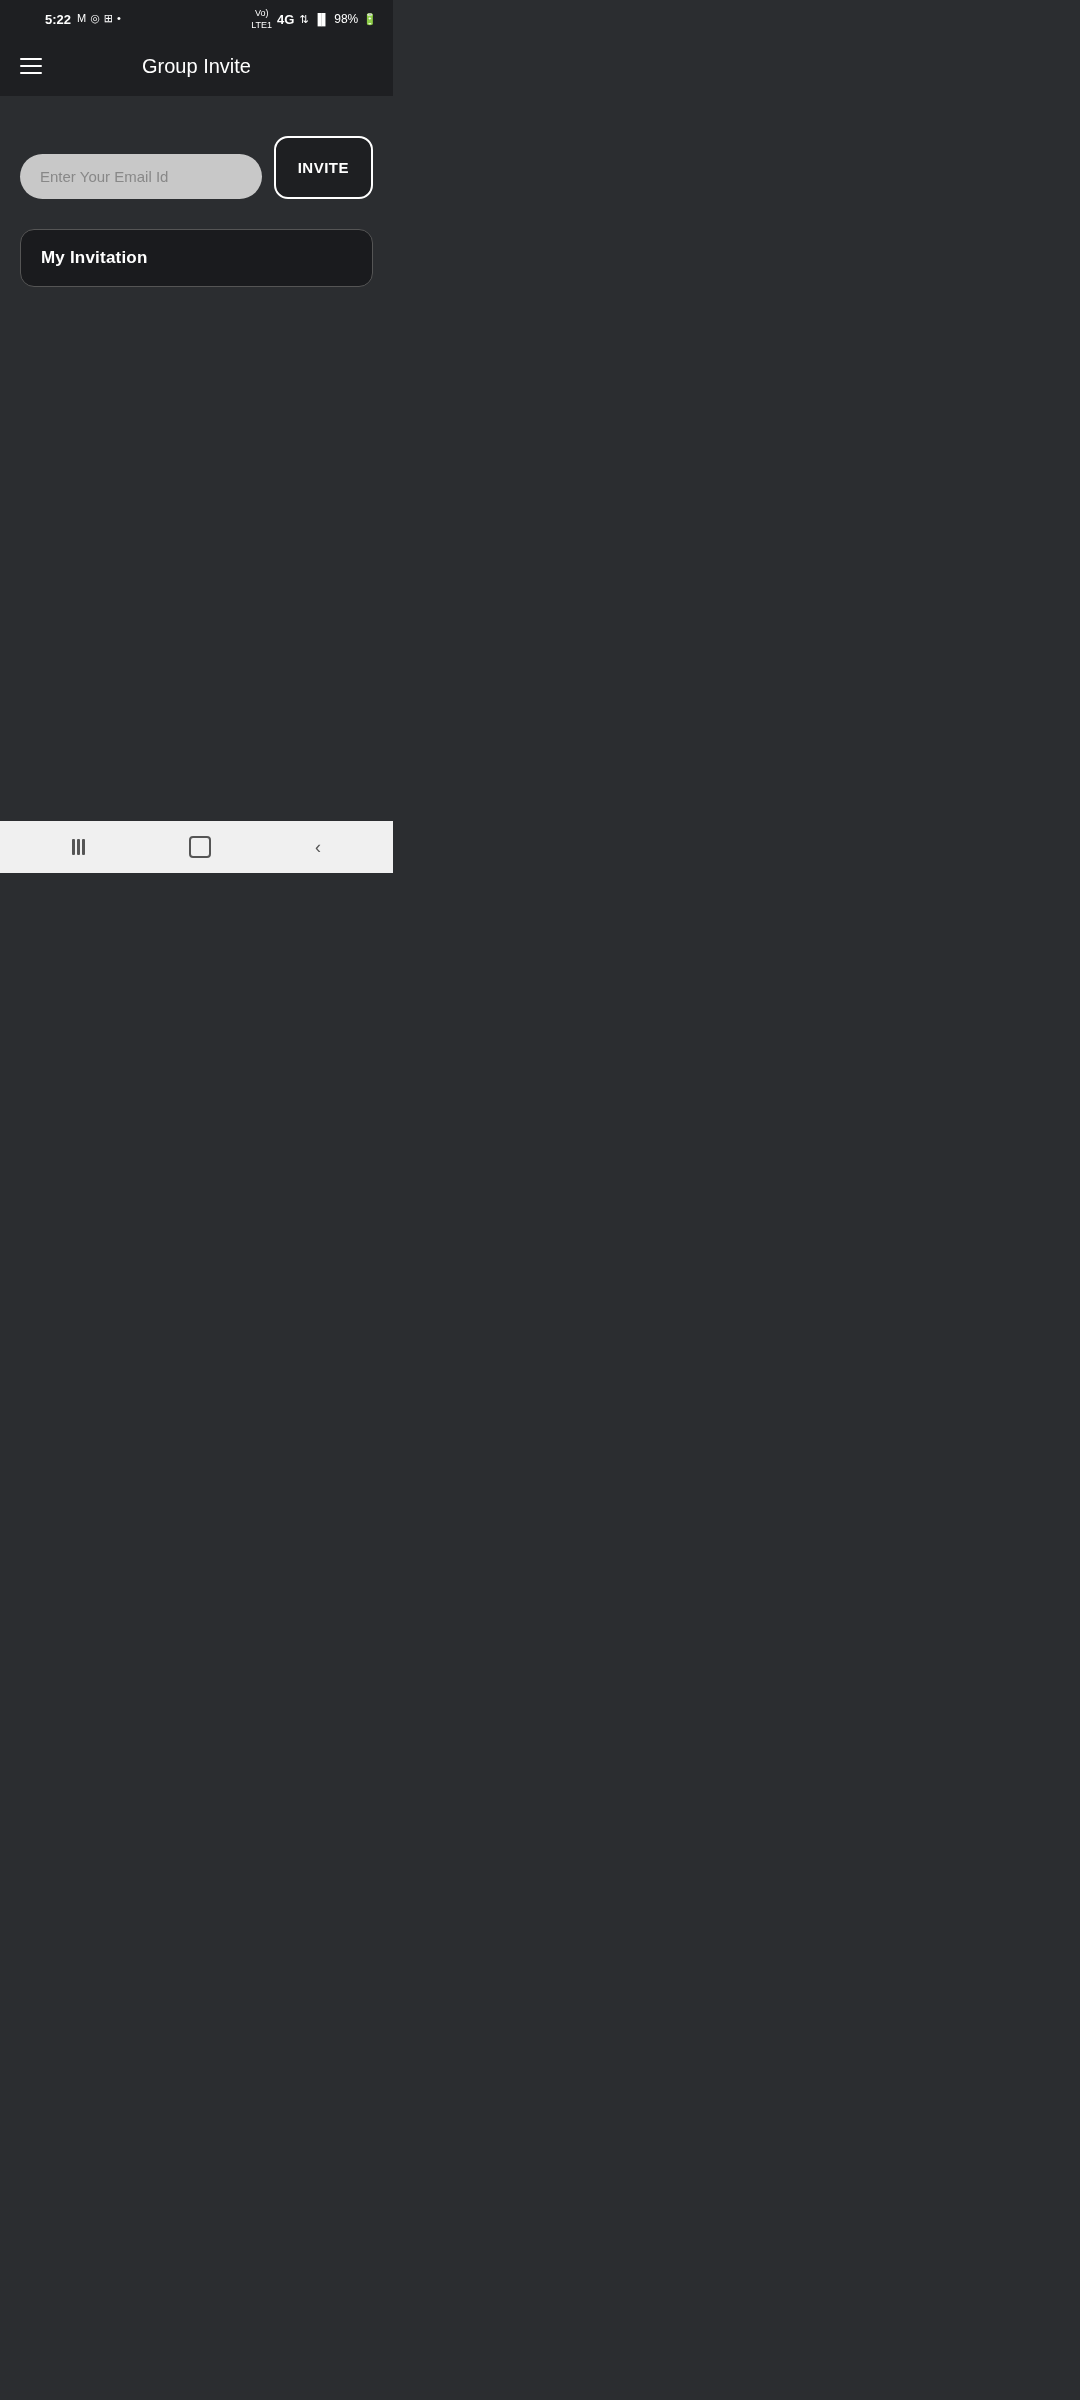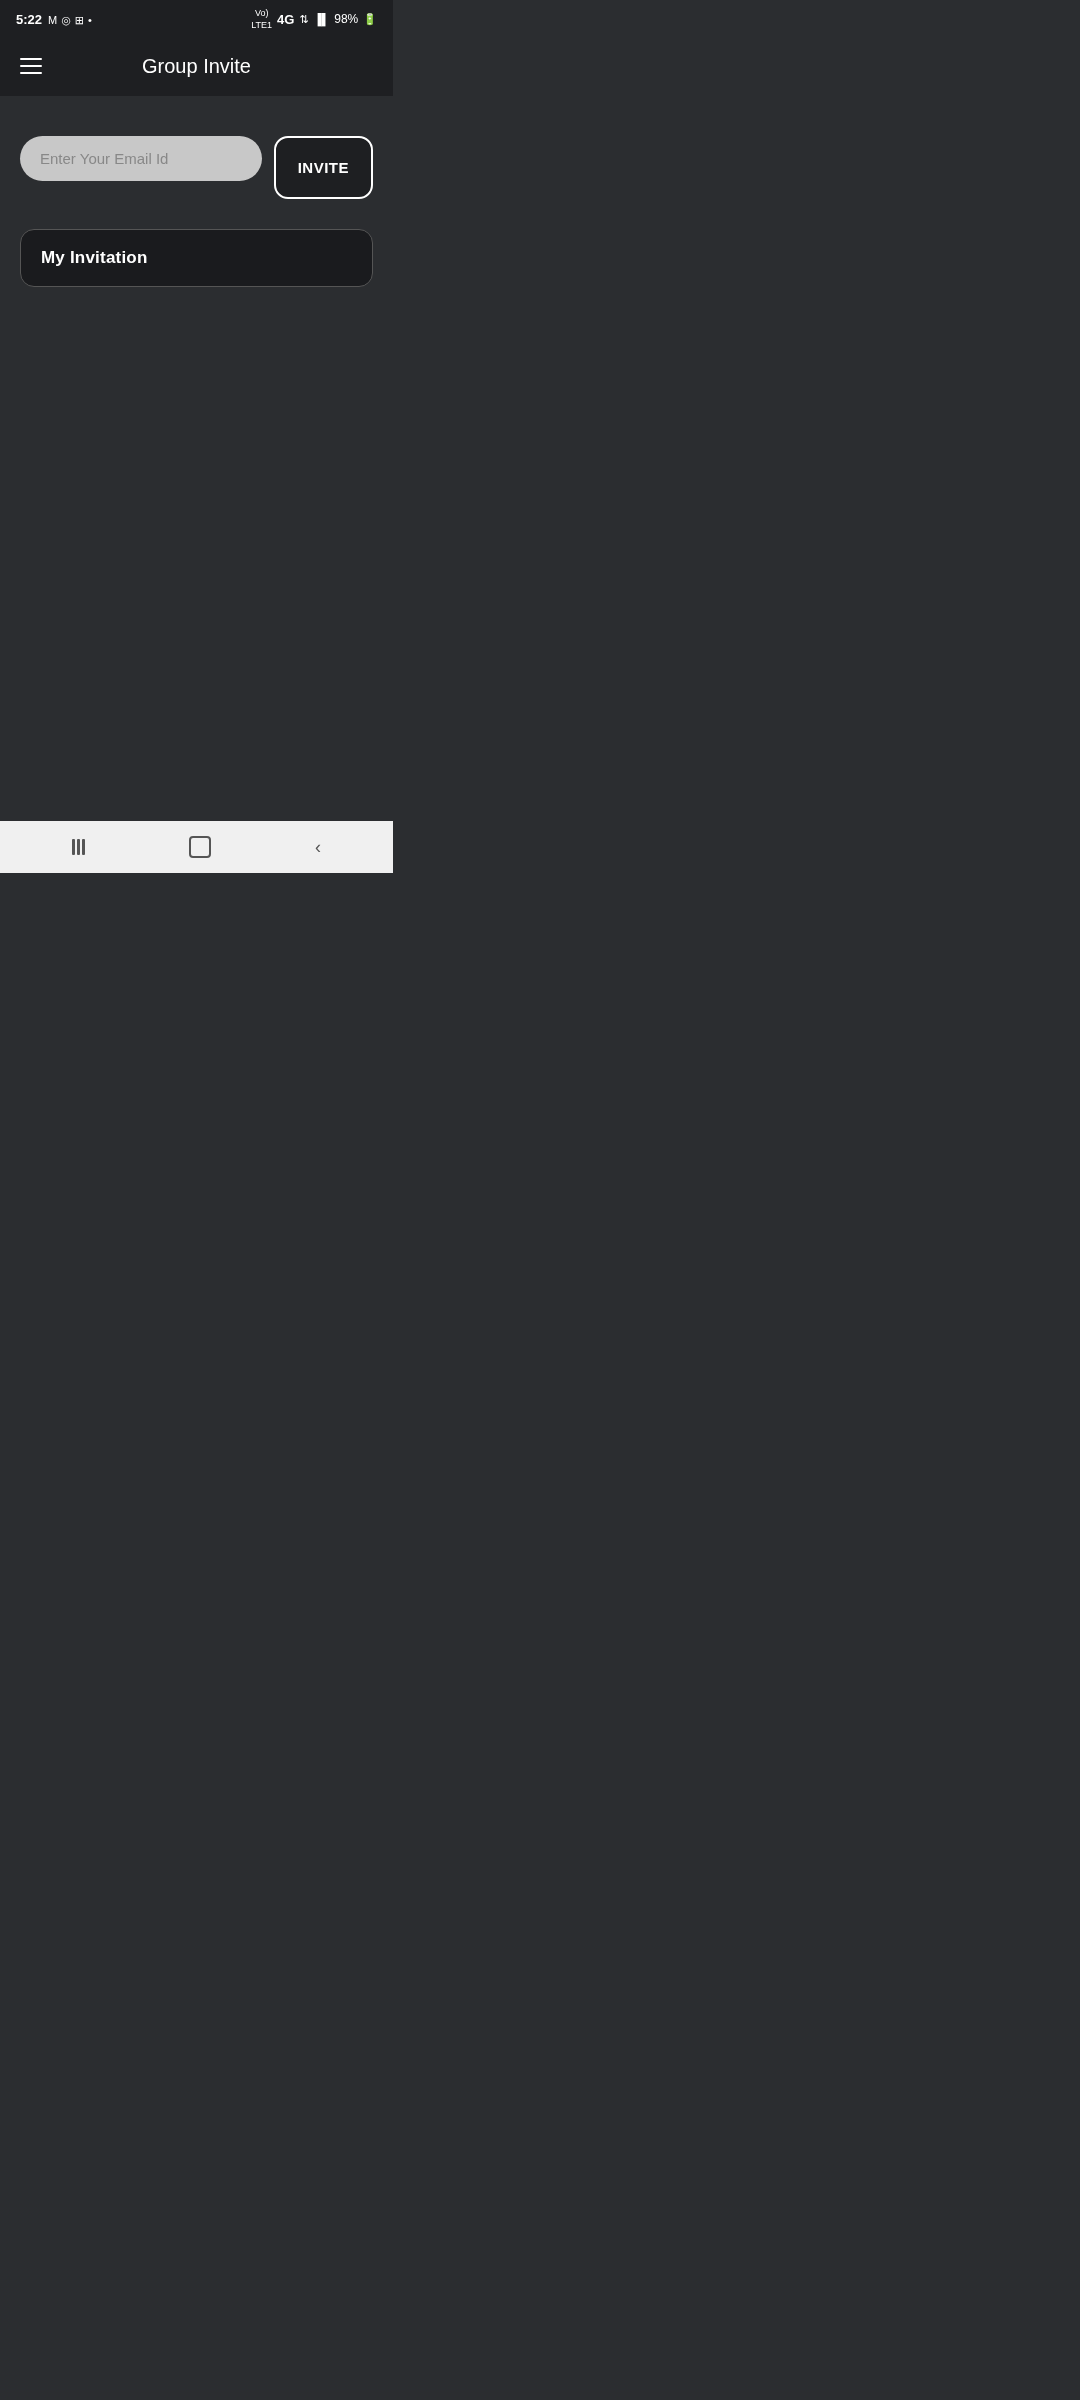--- a/index.html
+++ b/index.html
@@ -26,22 +26,23 @@
       display: flex;
       justify-content: space-between;
       align-items: center;
       padding: 8px 16px 6px 16px;
       background-color: #1e1f22;
       height: 36px;
     }
 
     .status-left {
       display: flex;
-      align-items: flex-end;
+      align-items: flex-start;
       gap: 6px;
+      margin-left: 29px;
     }
 
     .status-time {
       font-size: 13px;
       font-weight: 600;
       color: #ffffff;
     }
 
     .status-icons {
       display: flex;
@@ -109,21 +110,21 @@
       padding: 40px 20px 20px 20px;
       display: flex;
       flex-direction: column;
       gap: 30px;
       background-color: #2b2d30;
     }
 
     
     .invite-row {
       display: flex;
-      align-items: flex-start;
+      align-items: flex-end;
       gap: 12px;
     }
 
     .email-input {
       flex: 1;
       background-color: #c8c8c8;
       border: none;
       border-radius: 30px;
       padding: 14px 20px;
       font-size: 15px;

